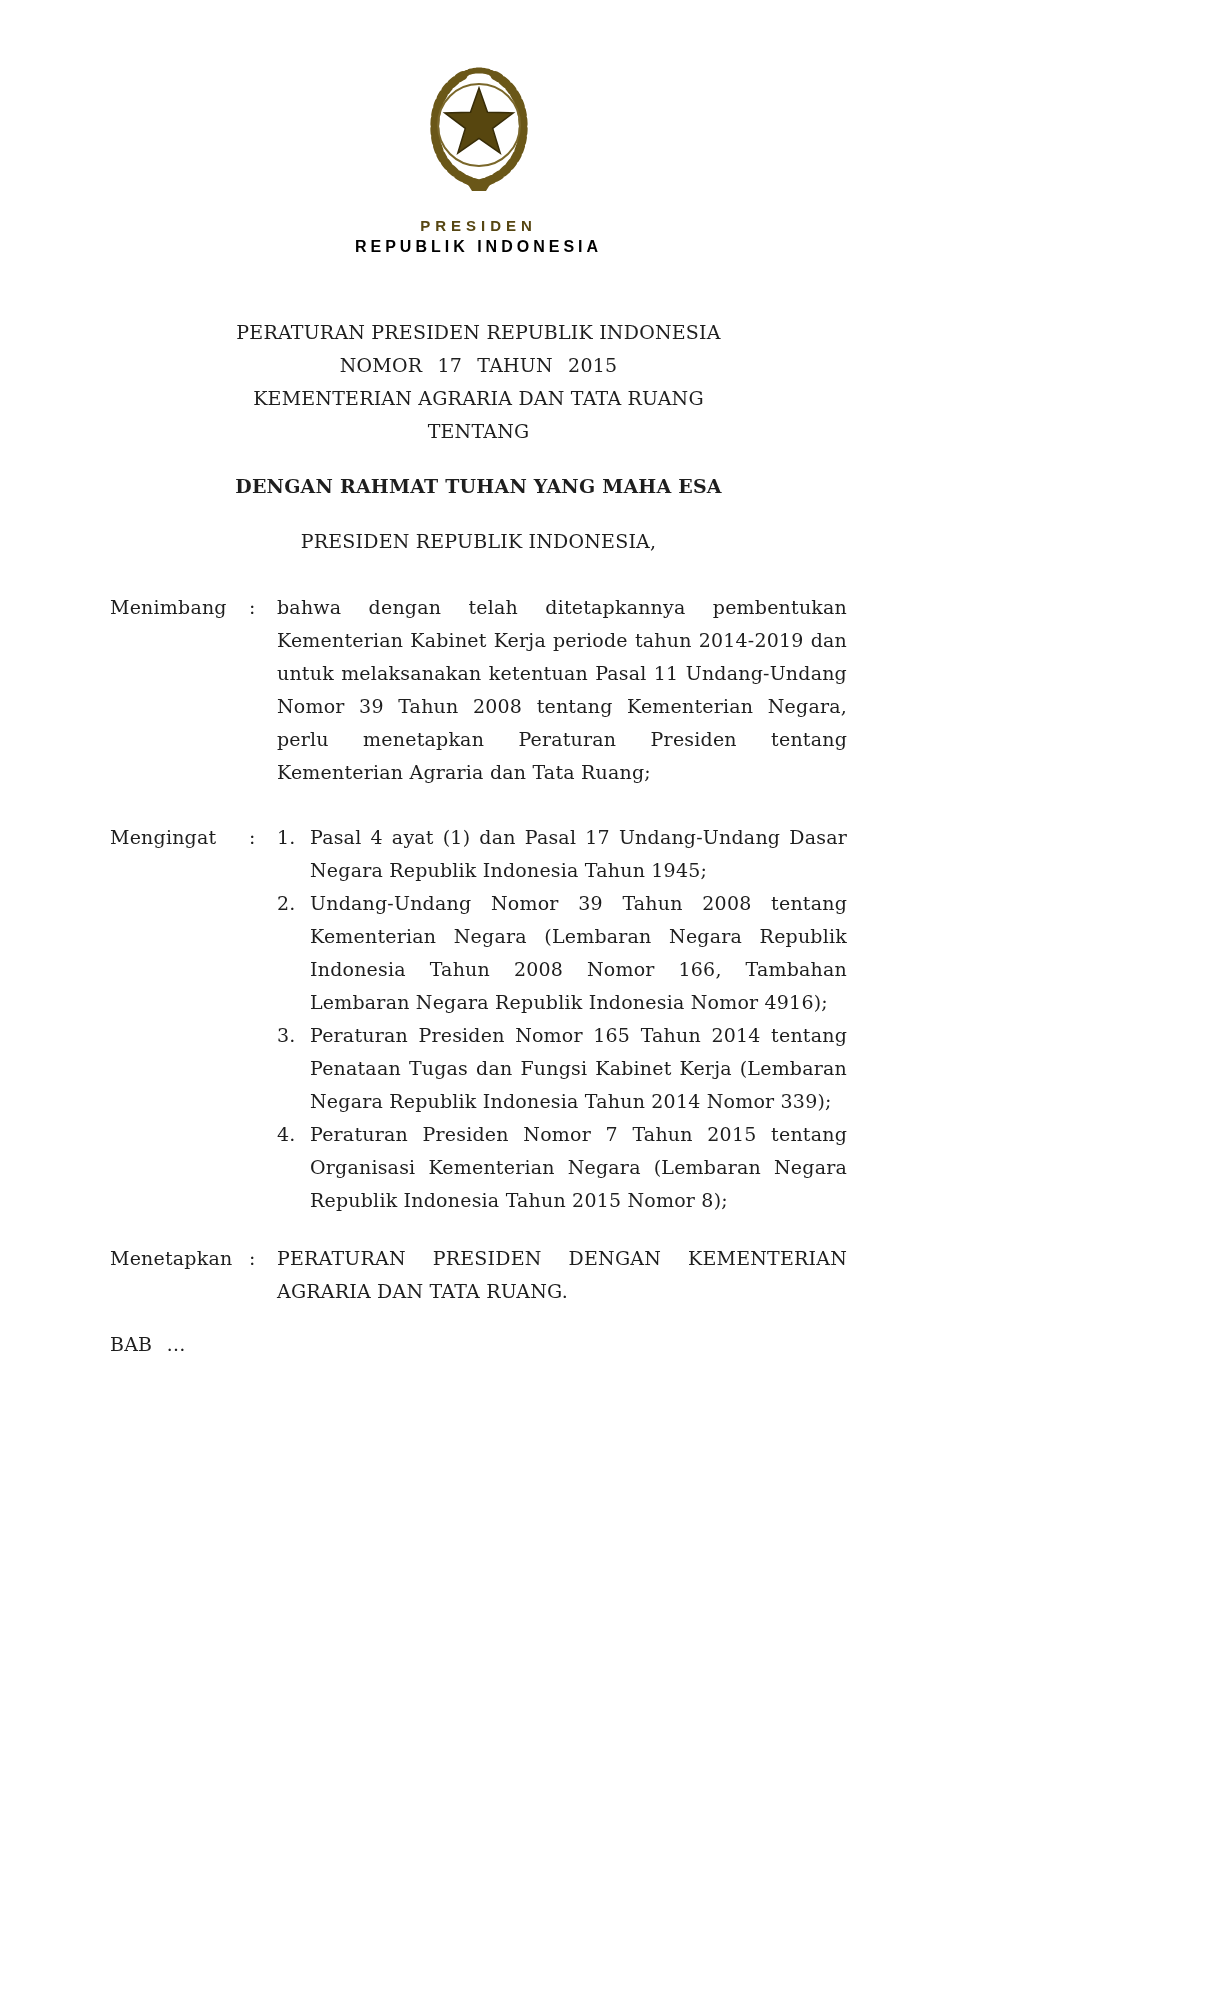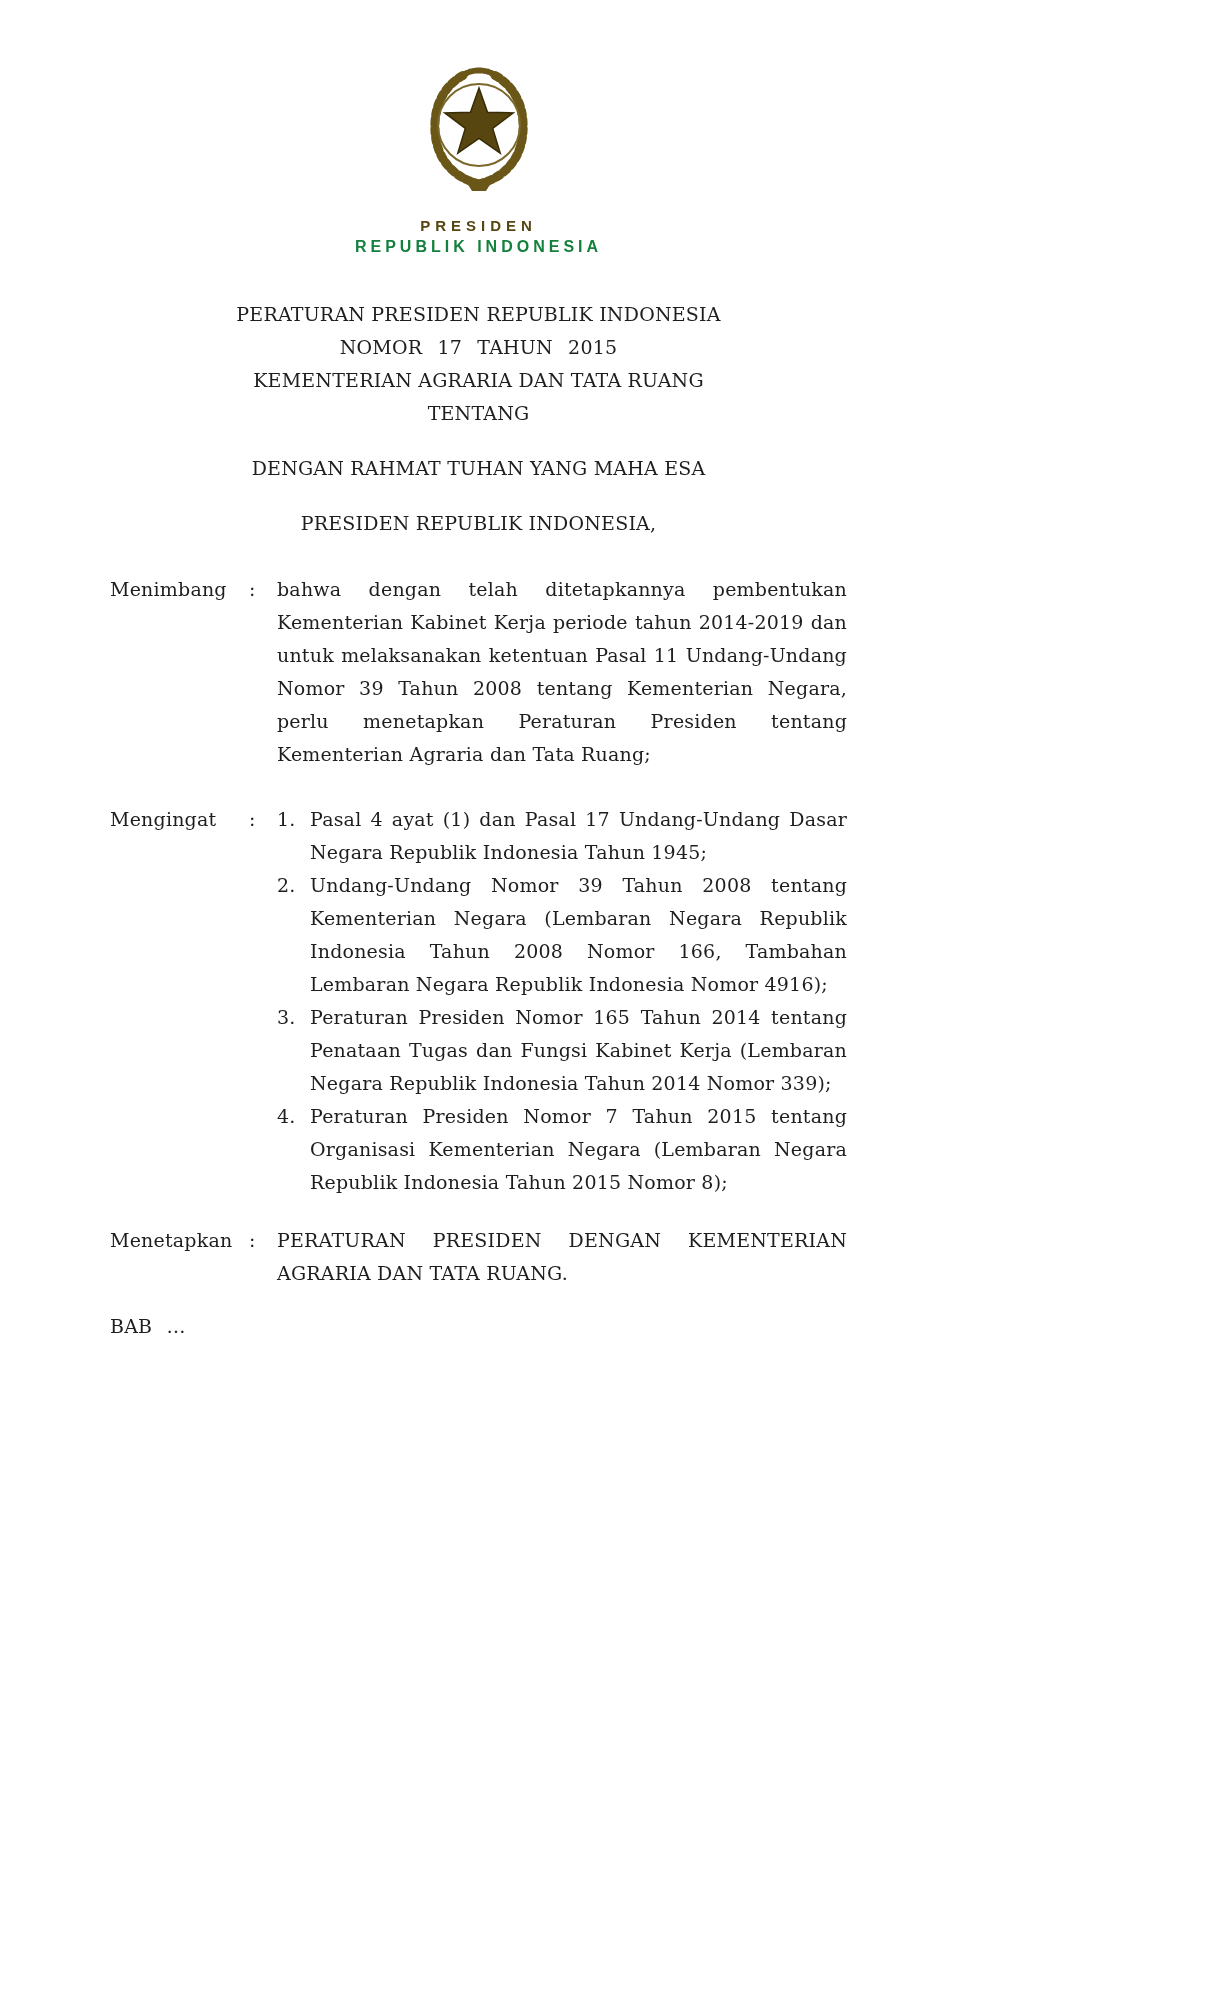--- a/index.html
+++ b/index.html
@@ -42,34 +42,35 @@
     line-height: 20px;
     letter-spacing: 5px;
     color: #564612;
   }
   .seal-line2 {
     font-family: "Liberation Sans", sans-serif;
     font-weight: bold;
     font-size: 16px;
     line-height: 22px;
     letter-spacing: 4px;
-    color: #15803d;
+    color: #000000;
   }
 
   
   .title-block {
-    margin-top: 40px;
+    margin-top: 58px;
     text-align: center;
   }
   .title-line { line-height: 33px; }
   .spaced-words { word-spacing: 9px; }
 
   .invocation {
     margin-top: 22px;
     text-align: center;
+    font-weight: bold;
   }
   .authority {
     margin-top: 22px;
     text-align: center;
   }
 
   
   .clause {
     display: grid;
     grid-template-columns: 137px 30px 1fr;

